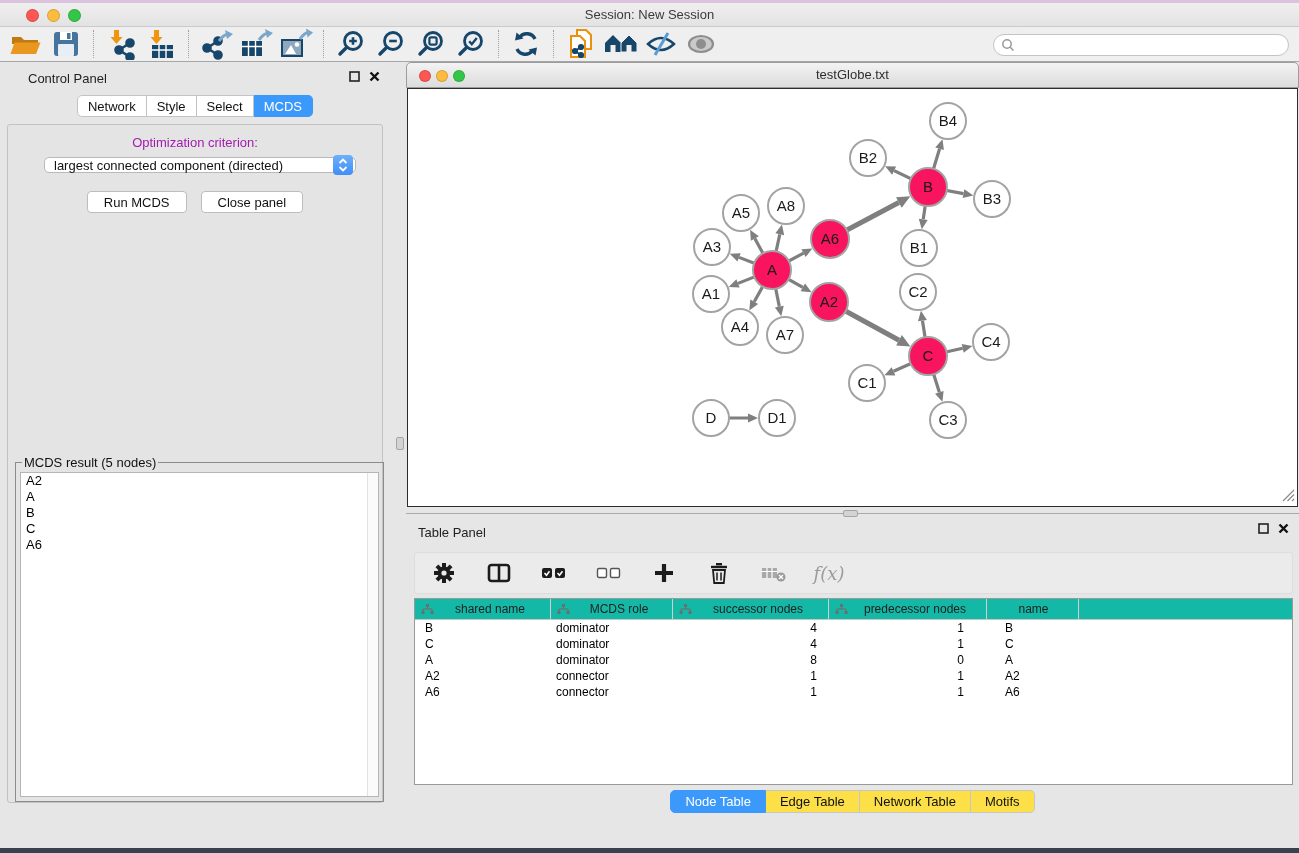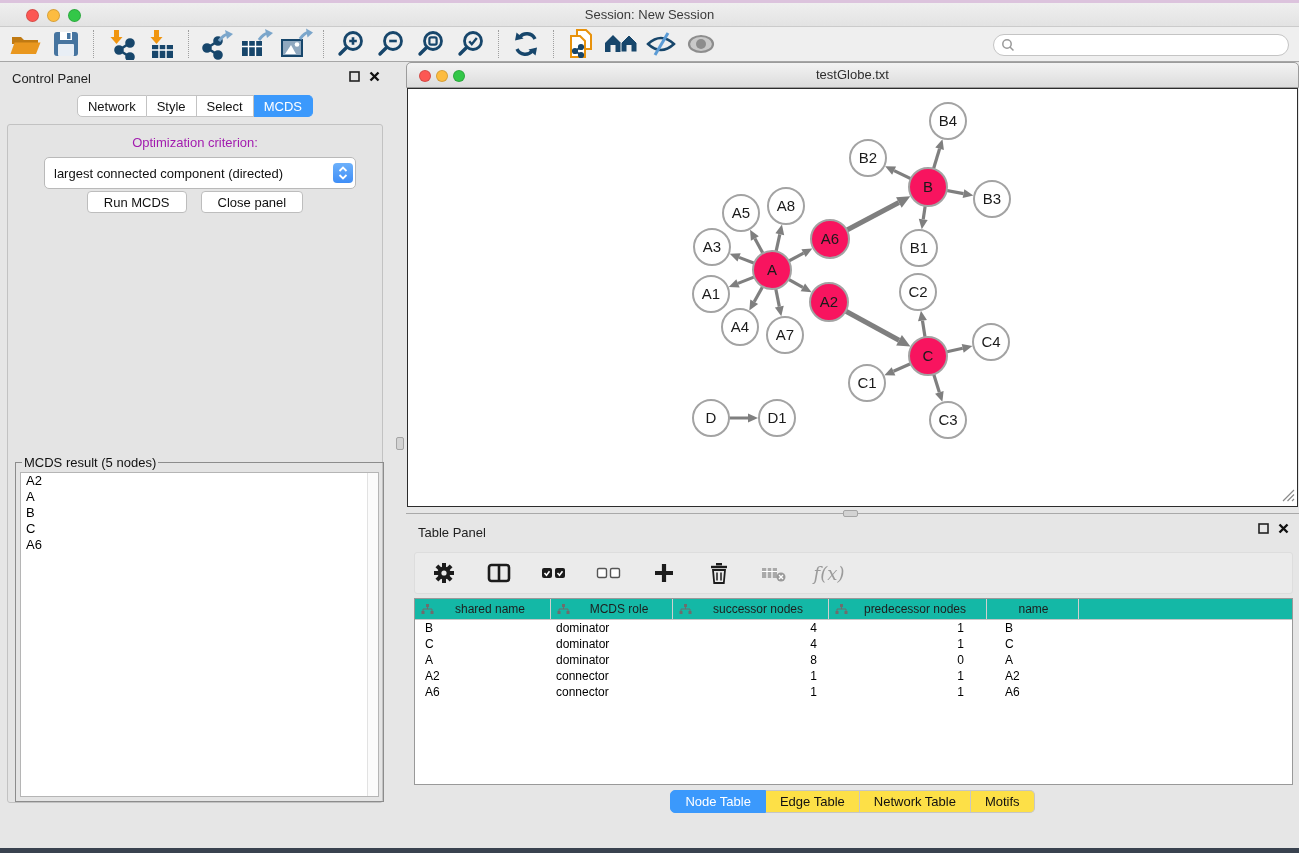--- a/index.html
+++ b/index.html
@@ -16,30 +16,30 @@
 
   
   .toolbar { position:absolute; left:0; top:27px; width:100%; height:35px; background:#efefef; border-bottom:1px solid #a6a6a6; display:flex; align-items:center; padding:0 6px; }
   .tb-icon { width:40px; height:32px; display:flex; align-items:center; justify-content:center; cursor:default; }
   .tb-sep { width:1px; height:28px; border-left:1px dotted #9f9f9f; margin:0 7px; }
   .tb-search { position:absolute; right:10px; top:7px; width:296px; height:22px; background:#fff; border:1px solid #c4c4c4; border-radius:11px; display:flex; align-items:center; padding-left:7px; }
   .tb-search input { border:none; outline:none; flex:1; height:18px; font-size:12px; background:transparent; margin-left:4px; }
 
   
   .control-panel { position:absolute; left:0; top:62px; width:390px; height:757px; }
-  .cp-title { position:absolute; left:12px; top:9px; font-size:13px; color:#222; }
+  .cp-title { position:absolute; left:28px; top:9px; font-size:13px; color:#222; }
   .panel-btns { position:absolute; right:10px; top:9px; display:flex; gap:9px; align-items:center; }
   .cp-tabs { position:absolute; left:0; top:33px; width:100%; display:flex; justify-content:center; }
   .cp-tab { background:#fff; border:1px solid #c3c3c3; border-left:none; padding:3px 10px; font-size:13px; color:#111; height:22px; }
   .cp-tab:first-child { border-left:1px solid #c3c3c3; border-radius:5px 0 0 5px; }
   .cp-tab:last-child { border-radius:0 5px 5px 0; }
   .cp-tab.selected { background:#3b99fc; border-color:#3b99fc; color:#fff; }
   .cp-content { position:absolute; left:7px; top:62px; width:376px; height:679px; background:#e4e4e4; border:1px solid #c2c2c2; border-radius:3px; }
   .opt-label { position:absolute; left:0; top:10px; width:100%; text-align:center; font-size:13px; color:#a21caf; }
-  .dropdown { position:absolute; left:36px; top:32px; width:312px; height:32px; background:#fff; border:1px solid #b9b9b9; border-radius:5px; display:flex; align-items:center; }
+  .dropdown { position:absolute; left:36px; top:32px; width:312px; height:16px; background:#fff; border:1px solid #b9b9b9; border-radius:5px; display:flex; align-items:center; }
   .dropdown .dd-text { flex:1; font-size:13px; color:#111; padding-left:9px; white-space:nowrap; overflow:hidden; }
   .dd-stepper { width:20px; height:20px; margin-right:2px; background:linear-gradient(#6db1fb,#3f8ef7); border-radius:4px; display:flex; align-items:center; justify-content:center; }
   .cp-buttons { position:absolute; left:0; top:66px; width:100%; display:flex; justify-content:center; gap:14px; }
   .mac-btn { background:#fff; border:1px solid #bdbdbd; border-radius:4px; font-size:13px; color:#111; padding:3px 16px; height:22px; font-family:inherit; }
   .result-fieldset { position:absolute; left:7px; top:330px; width:369px; height:347px; border:1px solid #8c8c8c; padding:2px 4px 4px 4px; }
   .result-fieldset legend { font-size:13px; color:#111; padding:0 2px; margin-left:2px; }
   .mcds-list { position:relative; width:100%; height:100%; background:#fff; border:1px solid #b5b5b5; overflow:hidden; }
   .mcds-list .sb { position:absolute; right:0; top:0; bottom:0; width:11px; background:#fbfbfb; border-left:1px solid #e2e2e2; }
   .mcds-item { font-size:13px; line-height:16px; padding-left:5px; color:#000; }
 

